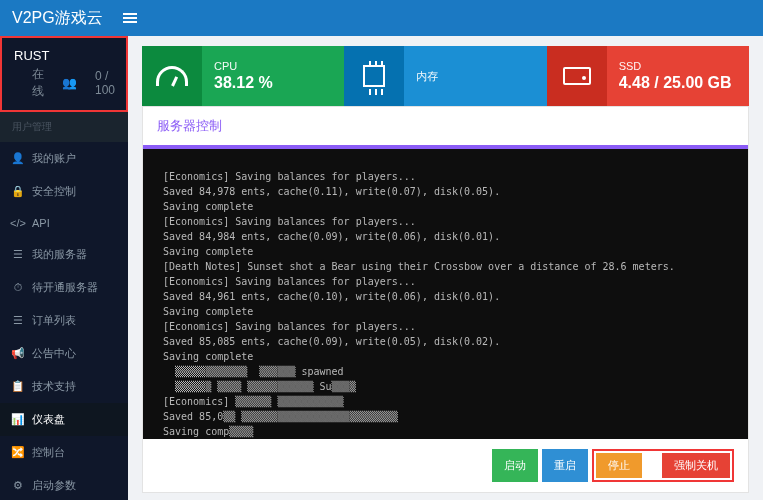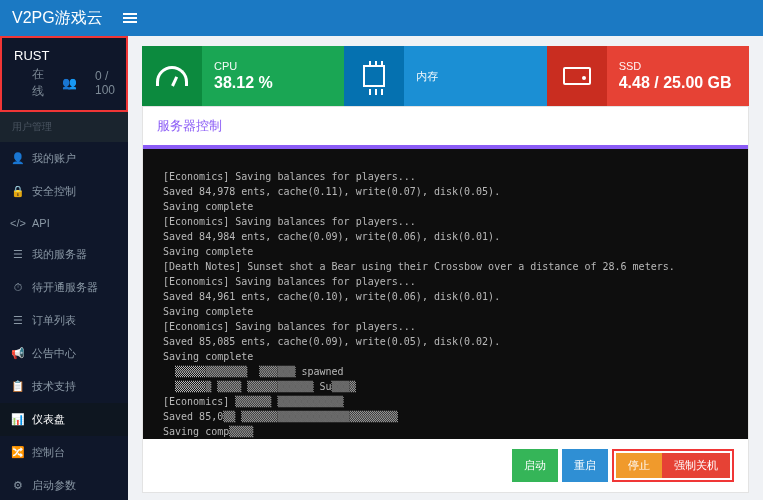--- a/index.html
+++ b/index.html
@@ -178,20 +178,20 @@
 [Welc▒▒▒▒▒▒▒▒▒▒▒▒▒▒ the server (▒▒▒▒▒▒▒▒
 [Economics] ▒▒▒▒▒ balances for players...
 Saved 85,094 e▒▒▒▒ ▒▒che(0.09), write(0.07), disk(0.02).
 [Economics] Saving b▒▒▒▒▒es for players...
 Saved 85,126 ents, ▒▒▒he(0▒▒▒), write(0.05), disk(0.04).
 Saving complete
 container:~/$</div>
       <div class="actions">
         <button class="btn btn-green">启动</button>
         <button class="btn btn-blue">重启</button>
-        <span class="highlight-box" style="display:flex;gap:0;padding:2px">
+        <span class="highlight-box" style="display:flex;gap:20px;padding:2px">
           <button class="btn btn-orange">停止</button>
           <button class="btn btn-red">强制关机</button>
         </span>
       </div>
     </div>
   </div>
 </div>
 
 </body></html>

